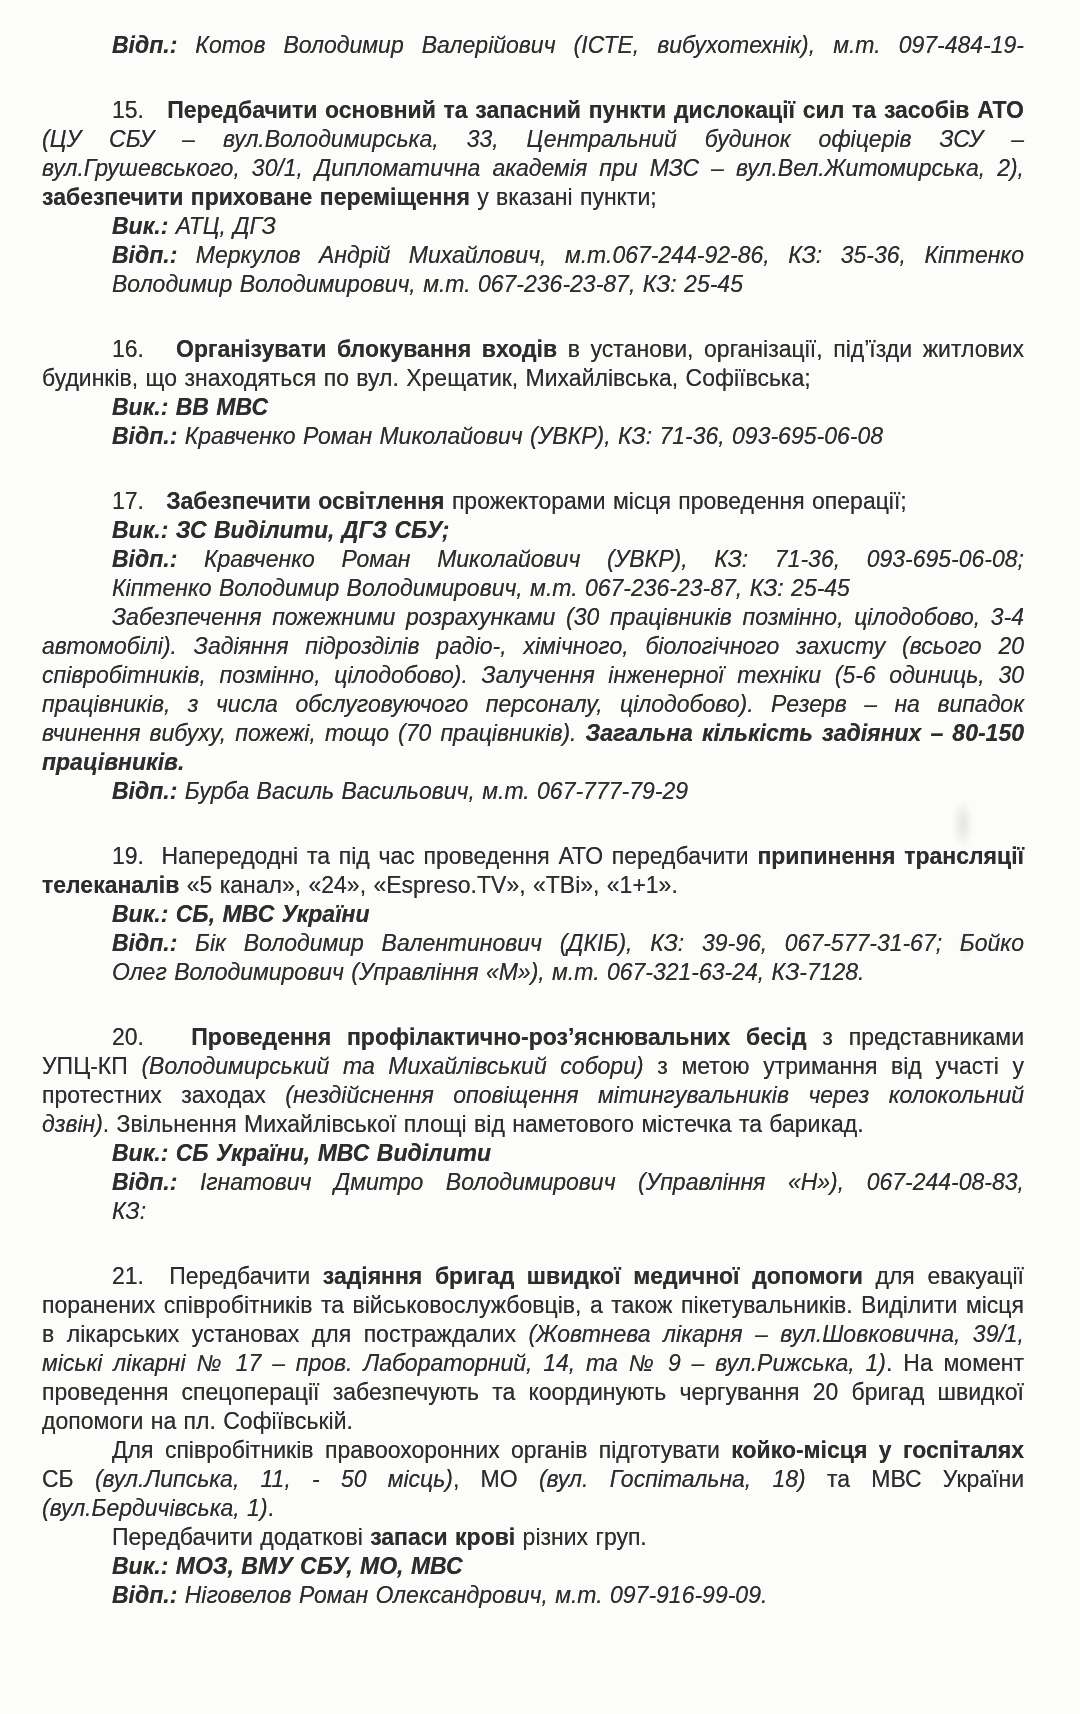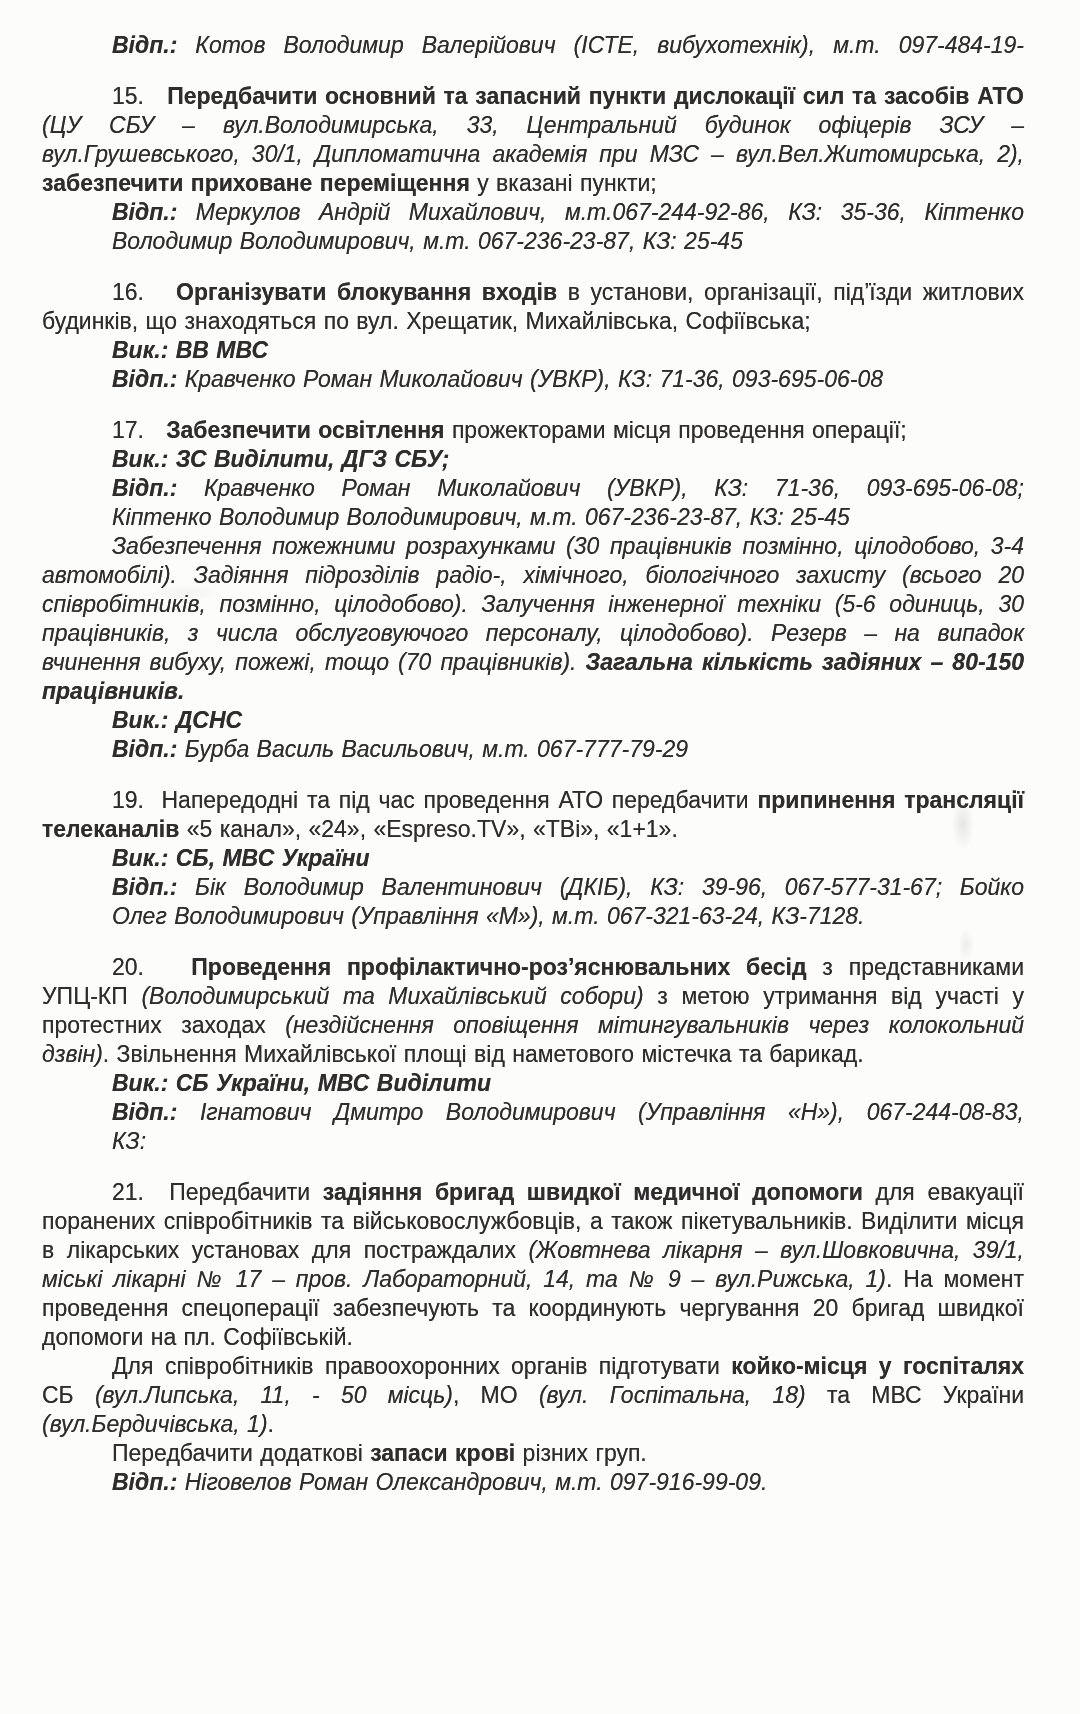--- a/index.html
+++ b/index.html
@@ -20,21 +20,21 @@
     text-align: justify;
     position: relative;
   }
   .para {
     margin: 0;
     text-shadow: 0 0 0.6px rgba(46,44,45,0.7);
     word-spacing: 1px;
   }
   .para.block { margin-left: 70px; }
   .para.body  { text-indent: 70px; }
-  .para.gap   { margin-top: 22px; }
+  .para.gap   { margin-top: 36px; }
   .para.lj    { text-align-last: justify; }
   .b  { font-weight: bold; }
   .i  { font-style: italic; }
   .bi { font-weight: bold; font-style: italic; }
   .smudge {
     position: absolute;
     pointer-events: none;
   }
   .smudge.s1 {
     left: 952px; top: 798px; width: 22px; height: 52px;
@@ -49,40 +49,41 @@
     background: radial-gradient(closest-side, rgba(120,120,122,0.08), rgba(120,120,122,0));
   }
 </style>
 </head>
 <body>
 
 <div class="page">
   <div id="doc-body">
       <p class="para block lj"><span class="bi">Відп.: </span><span class="i">Котов Володимир Валерійович (ІСТЕ, вибухотехнік), м.т. 097-484-19-</span></p>
       <p class="para body gap"><span>15.&nbsp;&nbsp; </span><span class="b">Передбачити основний та запасний пункти дислокації сил та засобів АТО </span><span class="i">(ЦУ СБУ – вул.Володимирська, 33, Центральний будинок офіцерів ЗСУ – вул.Грушевського, 30/1, Дипломатична академія при МЗС – вул.Вел.Житомирська, 2), </span><span class="b">забезпечити приховане переміщення </span><span>у вказані пункти;</span></p>
+      <p class="para block"><span class="bi">Вик.: </span><span class="i">АТЦ, ДГЗ</span></p>
       <p class="para block"><span class="bi">Відп.: </span><span class="i">Меркулов Андрій Михайлович, м.т.067-244-92-86, КЗ: 35-36, Кіптенко Володимир Володимирович, м.т. 067-236-23-87, КЗ: 25-45</span></p>
       <p class="para body gap"><span>16.&nbsp;&nbsp; </span><span class="b">Організувати блокування входів </span><span>в установи, організації, під’їзди житлових будинків, що знаходяться по вул. Хрещатик, Михайлівська, Софіївська;</span></p>
       <p class="para block"><span class="bi">Вик.: ВВ МВС</span></p>
       <p class="para block"><span class="bi">Відп.: </span><span class="i">Кравченко Роман Миколайович (УВКР), КЗ: 71-36, 093-695-06-08</span></p>
       <p class="para body gap"><span>17.&nbsp;&nbsp; </span><span class="b">Забезпечити освітлення </span><span>прожекторами місця проведення операції;</span></p>
       <p class="para block"><span class="bi">Вик.: ЗС Виділити, ДГЗ СБУ;</span></p>
       <p class="para block lj"><span class="bi">Відп.: </span><span class="i">Кравченко Роман Миколайович (УВКР), КЗ: 71-36, 093-695-06-08;</span></p>
       <p class="para block"><span class="i">Кіптенко Володимир Володимирович, м.т. 067-236-23-87, КЗ: 25-45</span></p>
       <p class="para body"><span class="i">Забезпечення пожежними розрахунками (30 працівників позмінно, цілодобово, 3-4 автомобілі). Задіяння підрозділів радіо-, хімічного, біологічного захисту (всього 20 співробітників, позмінно, цілодобово). Залучення інженерної техніки (5-6 одиниць, 30 працівників, з числа обслуговуючого персоналу, цілодобово). Резерв – на випадок вчинення вибуху, пожежі, тощо (70 працівників). </span><span class="bi">Загальна кількість задіяних – 80-150 працівників.</span></p>
-      <p class="para block"><span class="bi">Вик.: ДСНС</span></p>
       <p class="para block"><span class="bi">Відп.: </span><span class="i">Бурба Василь Васильович, м.т. 067-777-79-29</span></p>
       <p class="para body gap"><span>19.&nbsp; Напередодні та під час проведення АТО передбачити </span><span class="b">припинення трансляції телеканалів </span><span>«5 канал», «24», «Espreso.TV», «ТВі», «1+1».</span></p>
       <p class="para block"><span class="bi">Вик.: СБ, МВС України</span></p>
       <p class="para block lj"><span class="bi">Відп.: </span><span class="i">Бік Володимир Валентинович (ДКІБ), КЗ: 39-96, 067-577-31-67; Бойко</span></p>
       <p class="para block"><span class="i">Олег Володимирович (Управління «М»), м.т. 067-321-63-24, КЗ-7128.</span></p>
       <p class="para body gap"><span>20.&nbsp;&nbsp; </span><span class="b">Проведення профілактично-роз’яснювальних бесід </span><span>з представниками УПЦ-КП </span><span class="i">(Володимирський та Михайлівський собори) </span><span>з метою утримання від участі у протестних заходах </span><span class="i">(нездійснення оповіщення мітингувальників через колокольний дзвін)</span><span>. Звільнення Михайлівської площі від наметового містечка та барикад.</span></p>
       <p class="para block"><span class="bi">Вик.: СБ України, МВС Виділити</span></p>
       <p class="para block lj"><span class="bi">Відп.: </span><span class="i">Ігнатович Дмитро Володимирович (Управління «Н»), 067-244-08-83,</span></p>
       <p class="para block"><span class="i">КЗ:</span></p>
       <p class="para body gap"><span>21.&nbsp; Передбачити </span><span class="b">задіяння бригад швидкої медичної допомоги </span><span>для евакуації поранених співробітників та військовослужбовців, а також пікетувальників. Виділити місця в лікарських установах для постраждалих </span><span class="i">(Жовтнева лікарня – вул.Шовковична, 39/1, міські лікарні № 17 – пров. Лабораторний, 14, та № 9 – вул.Рижська, 1)</span><span>. На момент проведення спецоперації забезпечують та координують чергування 20 бригад швидкої допомоги на пл. Софіївській.</span></p>
       <p class="para body"><span>Для співробітників правоохоронних органів підготувати </span><span class="b">койко-місця у госпіталях </span><span>СБ </span><span class="i">(вул.Липська, 11, - 50 місць)</span><span>, МО </span><span class="i">(вул. Госпітальна, 18)</span><span> та МВС України </span><span class="i">(вул.Бердичівська, 1)</span><span>.</span></p>
       <p class="para body"><span>Передбачити додаткові </span><span class="b">запаси крові </span><span>різних груп.</span></p>
+      <p class="para block"><span class="bi">Вик.: МОЗ, ВМУ СБУ, МО, МВС</span></p>
       <p class="para block"><span class="bi">Відп.: </span><span class="i">Ніговелов Роман Олександрович, м.т. 097-916-99-09.</span></p>
     </div>
   <div class="smudge s1"></div>
   <div class="smudge s2"></div>
   <div class="smudge s3"></div>
 </div>
 
 </body></html>

